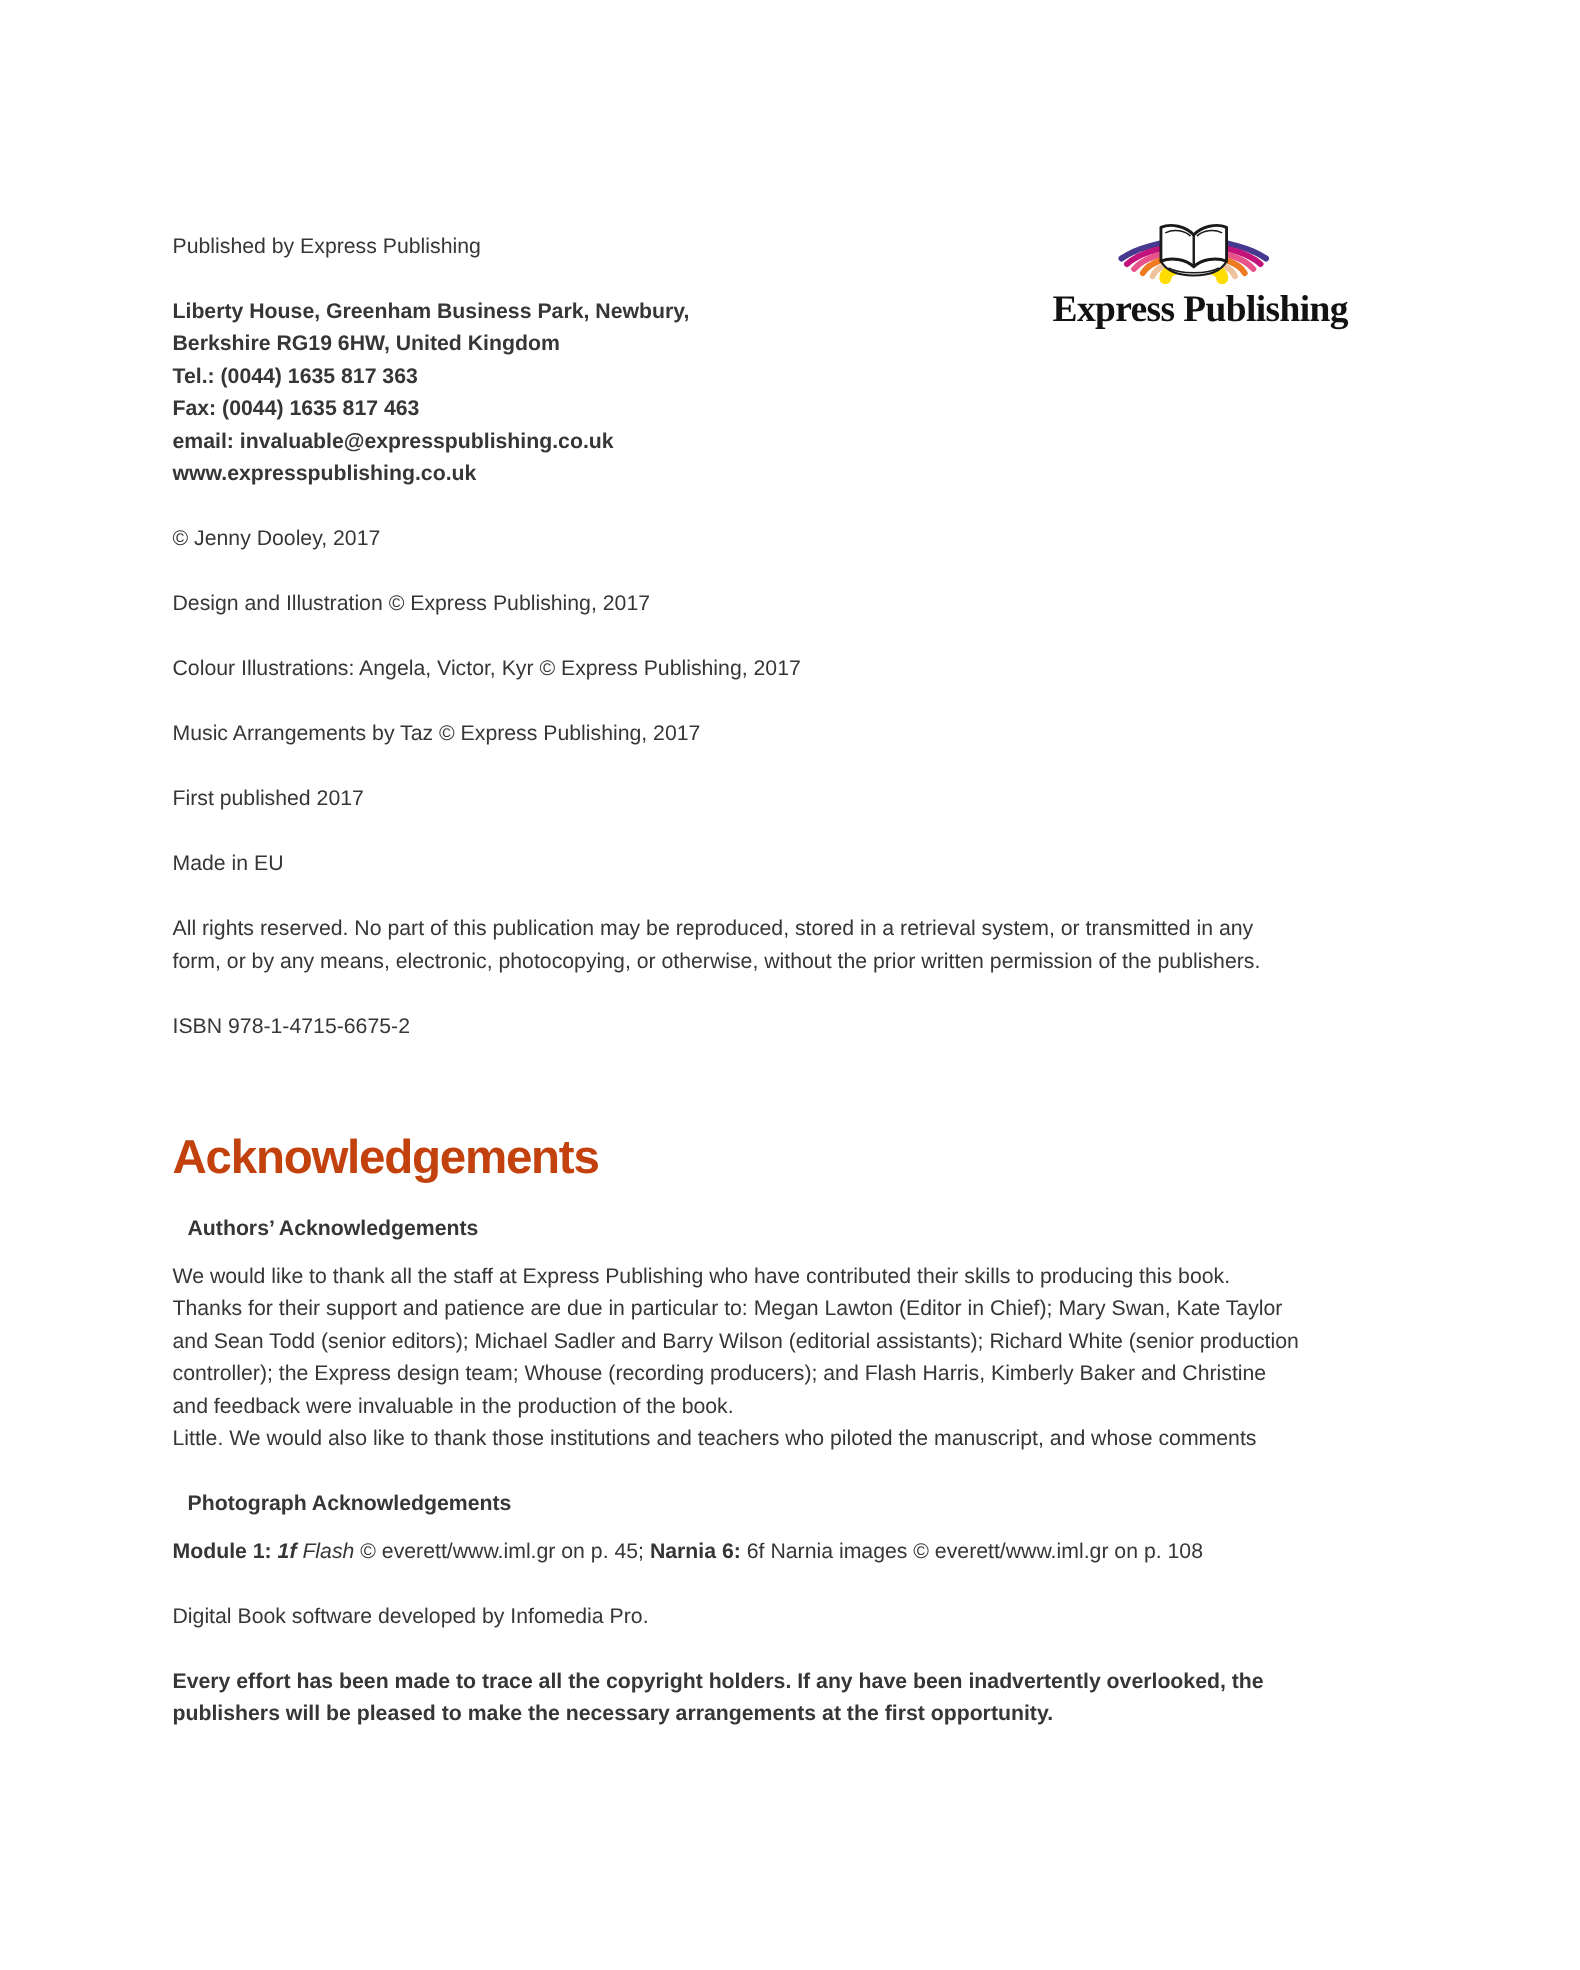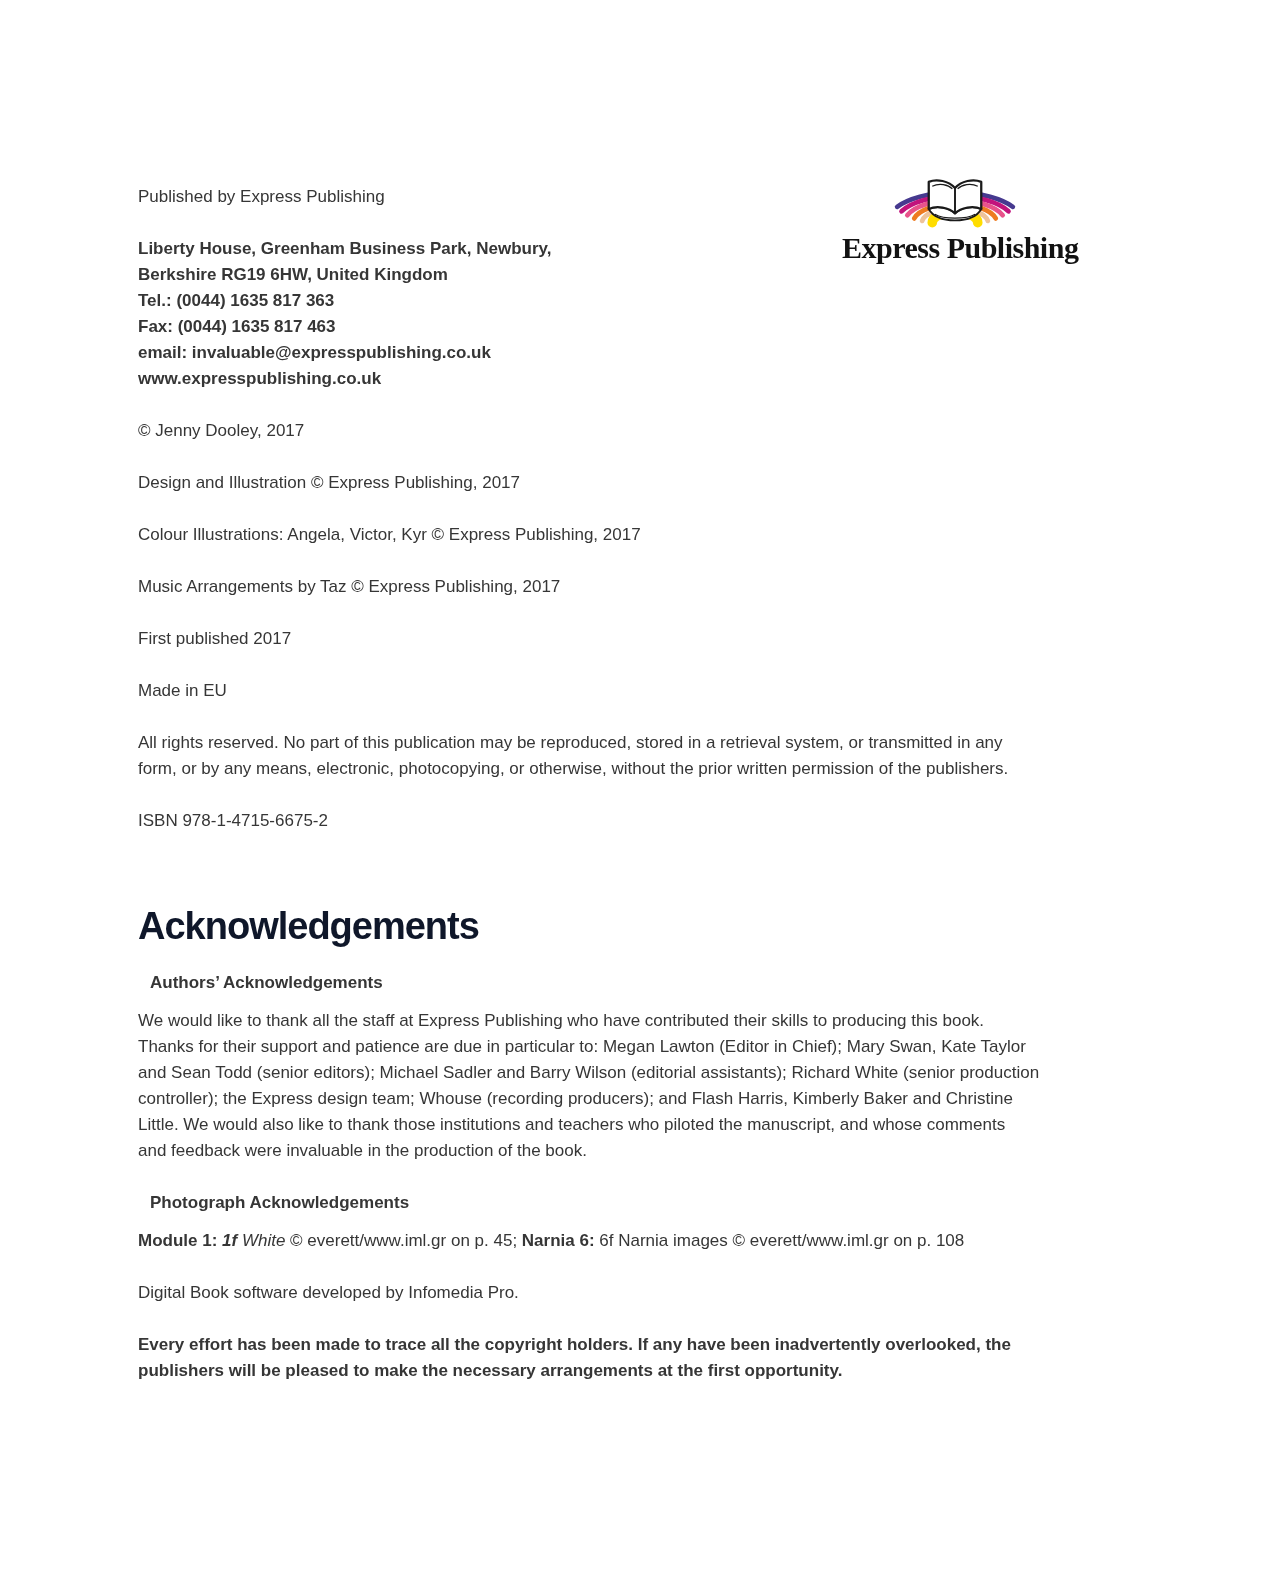--- a/index.html
+++ b/index.html
@@ -23,21 +23,21 @@
   }
   .content p, .content .block { margin: 12px 0 26px 0; }
   .bl { display: block; }
   .bold { font-weight: 700; }
   h1.ack-title {
     font-family: "Liberation Sans", sans-serif;
     font-weight: 800;
     font-size: 38px;
     line-height: 44px;
     letter-spacing: -1px;
-    color: #0f172a;
+    color: #c2410c;
     margin: 70px 0 22px 0;
   }
   .subhead { font-weight: 700; margin: 12px; }
   .logo {
     position: absolute;
     left: 842px;
     top: 174px;
     width: 226px;
     text-align: center;
   }
@@ -105,27 +105,27 @@
     <p>ISBN 978-1-4715-6675-2</p>
 
     <h1 class="ack-title">Acknowledgements</h1>
 
     <div class="subhead">Authors’ Acknowledgements</div>
     <div class="block">
       <span class="bl">We would like to thank all the staff at Express Publishing who have contributed their skills to producing this book.</span>
       <span class="bl">Thanks for their support and patience are due in particular to: Megan Lawton (Editor in Chief); Mary Swan, Kate Taylor</span>
       <span class="bl">and Sean Todd (senior editors); Michael Sadler and Barry Wilson (editorial assistants); Richard White (senior production</span>
       <span class="bl">controller); the Express design team; Whouse (recording producers); and Flash Harris, Kimberly Baker and Christine</span>
+      <span class="bl">and feedback were invaluable in the production of the book.</span>
       <span class="bl">Little. We would also like to thank those institutions and teachers who piloted the manuscript, and whose comments</span>
-      <span class="bl">and feedback were invaluable in the production of the book.</span>
     </div>
 
     <div class="subhead">Photograph Acknowledgements</div>
     <div class="block">
-      <span class="bl"><span style="font-weight: 700;">Module 1: </span><span style="font-weight: 700; font-style: italic;">1f </span><span style="font-style: italic;">White</span><span> © everett/www.iml.gr on p. 45; </span><span style="font-weight: 700;">Narnia 6: </span><span>6f Narnia images © everett/www.iml.gr on p. 108</span></span>
+      <span class="bl"><span style="font-weight: 700;">Module 1: </span><span style="font-weight: 700; font-style: italic;">1f </span><span style="font-style: italic;">Flash</span><span> © everett/www.iml.gr on p. 45; </span><span style="font-weight: 700;">Narnia 6: </span><span>6f Narnia images © everett/www.iml.gr on p. 108</span></span>
     </div>
 
     <p>Digital Book software developed by Infomedia Pro.</p>
 
     <div class="block bold">
       <span class="bl">Every effort has been made to trace all the copyright holders. If any have been inadvertently overlooked, the</span>
       <span class="bl">publishers will be pleased to make the necessary arrangements at the first opportunity.</span>
     </div>
 
   </main>

